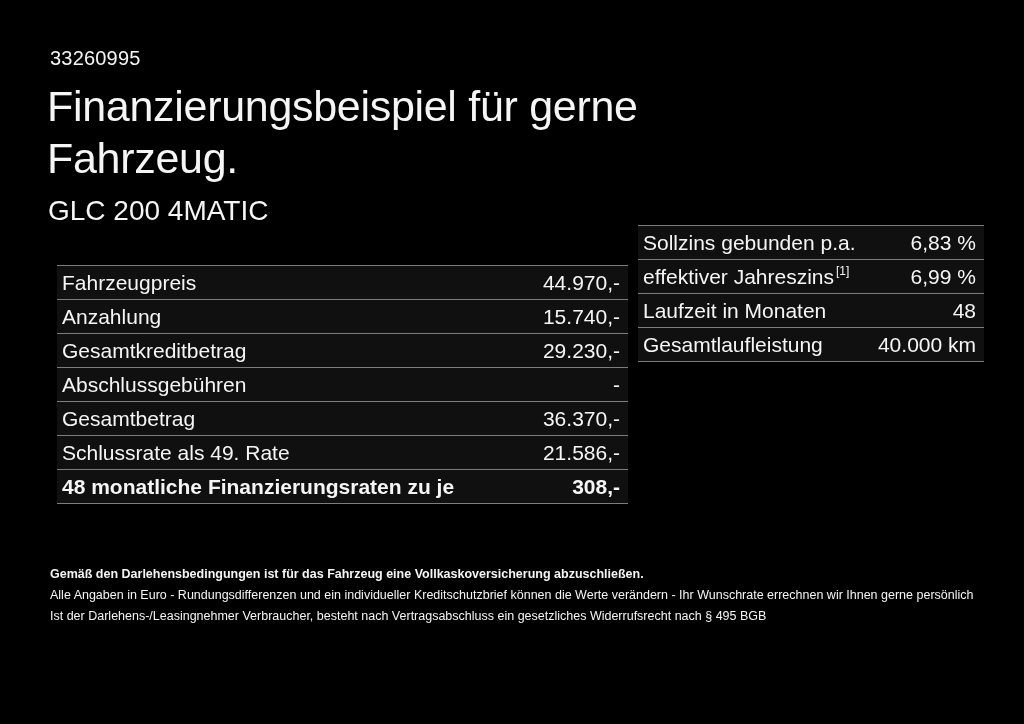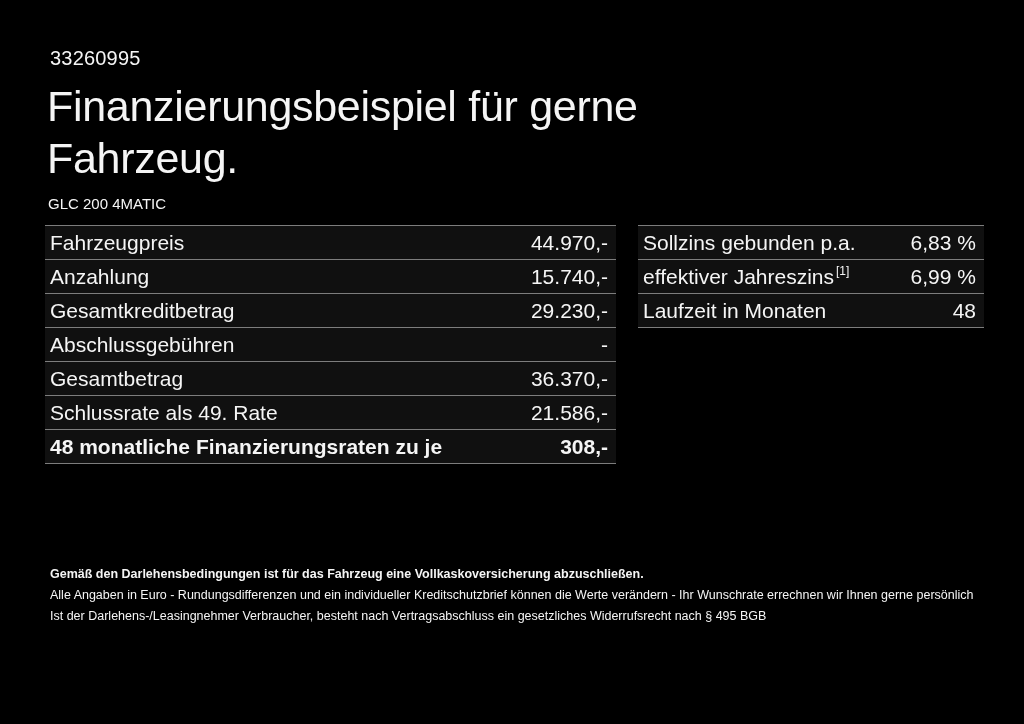--- a/index.html
+++ b/index.html
@@ -37,30 +37,30 @@
     width: 700px;
     font-size: 43px;
     line-height: 52px;
     font-weight: 400;
     letter-spacing: -0.3px;
     color: var(--text);
   }
   .subtitle {
     position: absolute;
     left: 48px; top: 195px;
-    font-size: 15px;
+    font-size: 28px;
     font-weight: 400;
     color: var(--text);
   }
   .data-table {
     position: absolute;
     top: 225px;
     border-bottom: 1px solid var(--divider);
   }
-  .data-table.finance { left: 45px; width: 571px; }
+  .data-table.finance { left: 57px; width: 571px; margin-top: 40px; }
   .data-table.conditions { left: 638px; width: 346px; }
   .trow {
     height: 34px;
     border-top: 1px solid var(--divider);
     background: var(--row-background);
     display: flex;
     justify-content: space-between;
     align-items: center;
     padding: 0 8px 0 5px;
     font-size: 21px;
@@ -145,20 +145,24 @@
       <span class="cell-value">6,83 %</span>
     </div>
     <div class="trow">
       <span class="cell-label"><span>effektiver Jahreszins</span><sup class="sup-marker">[1]</sup></span>
       <span class="cell-value">6,99 %</span>
     </div>
     <div class="trow">
       <span class="cell-label">Laufzeit in Monaten</span>
       <span class="cell-value">48</span>
     </div>
+    <div class="trow">
+      <span class="cell-label">Gesamtlaufleistung</span>
+      <span class="cell-value">40.000 km</span>
+    </div>
   </div>
 
   <div class="disclaimer">
     <p class="strong">Gemäß den Darlehensbedingungen ist für das Fahrzeug eine Vollkaskoversicherung abzuschließen.</p>
     <p>Alle Angaben in Euro - Rundungsdifferenzen und ein individueller Kreditschutzbrief können die Werte verändern - Ihr Wunschrate errechnen wir Ihnen gerne persönlich</p>
     <p>Ist der Darlehens-/Leasingnehmer Verbraucher, besteht nach Vertragsabschluss ein gesetzliches Widerrufsrecht nach § 495 BGB</p>
   </div>
 
 
 </div>

